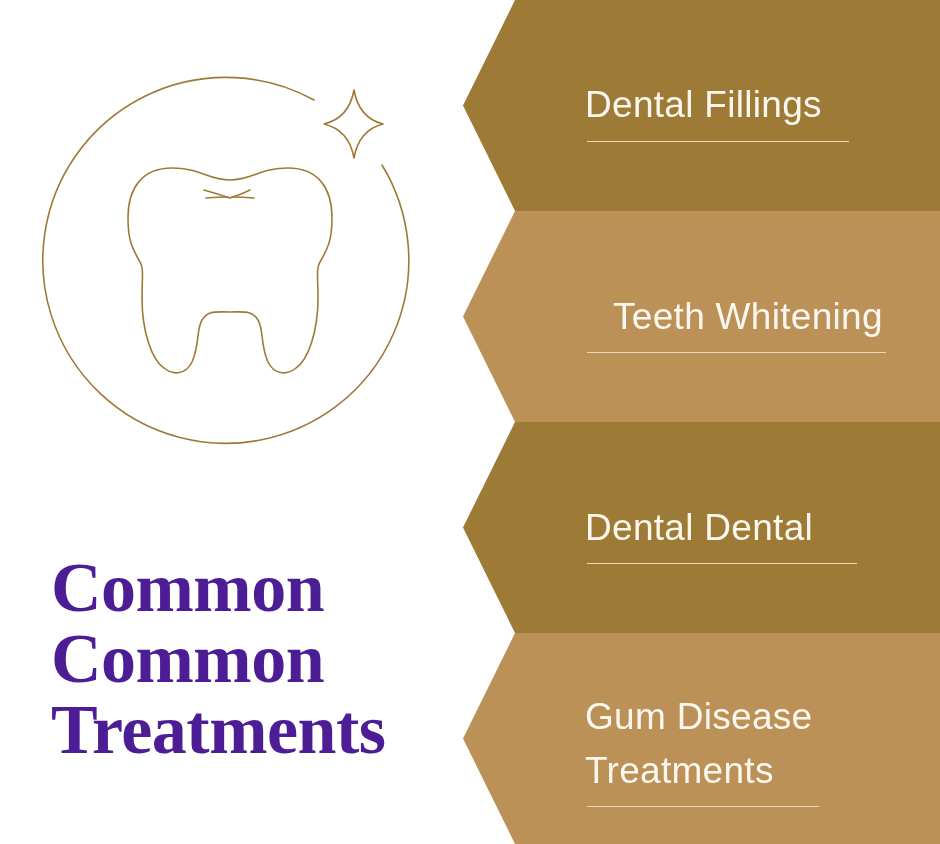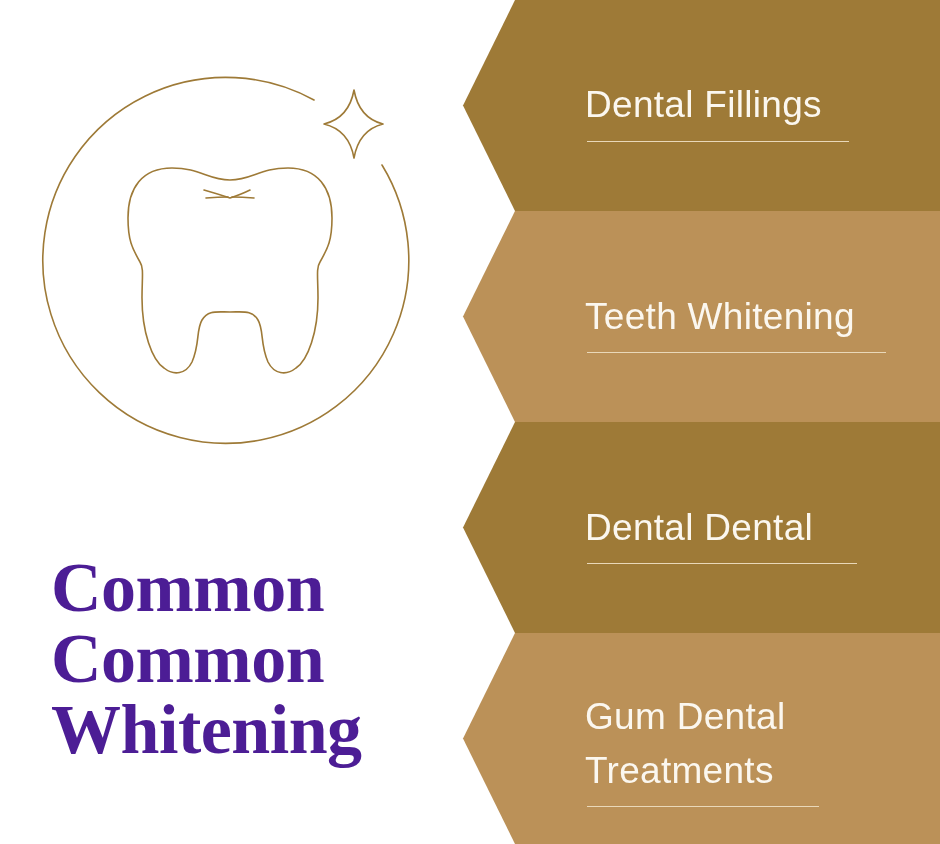--- a/index.html
+++ b/index.html
@@ -69,21 +69,21 @@
       letter-spacing: 0.3px;
     }
     .band-rule {
       position: absolute;
       left: 125px;
       height: 1px;
       background: #e9d8b9;
     }
     .band-1 .band-label { top: 78px; }
     .band-1 .band-rule  { top: 141px; width: 262px; }
-    .band-2 .band-label { top: 79px; }
+    .band-2 .band-label { top: 79px; margin-left: 28px; }
     .band-2 .band-rule  { top: 141px; width: 299px; }
     .band-3 .band-label { top: 79px; }
     .band-3 .band-rule  { top: 141px; width: 270px; }
     .band-4 .band-label { top: 57px; line-height: 54px; white-space: normal; width: 330px; }
     .band-4 .band-rule  { top: 173px; width: 232px; }
   </style>
 </head>
 <body>
 
 <div class="icon-wrap">
@@ -115,21 +115,21 @@
 
       <path d="M 164 120 Q 178 124 190 128 Q 202 124 210 120"></path>
       <path d="M 166 128 Q 178 127 188 127 M 192 127 Q 202 127 214 128"></path>
     </g>
   </svg>
 </div>
 
 <h1 class="title">
   <span>Common</span>
   <span>Common</span>
-  <span>Whitening</span>
+  <span>Treatments</span>
 </h1>
 
 <div class="bands">
 
   <div class="band band-1">
     <svg class="bg" viewBox="0 0 478 211" preserveAspectRatio="none">
       <polygon points="53,0 478,0 478,211 53,211 1,105.5" fill="#9e7a37"></polygon>
     </svg>
     <div class="band-label">Dental Fillings</div>
     <div class="band-rule"></div>
@@ -148,17 +148,17 @@
       <polygon points="53,0 478,0 478,211 53,211 1,105.5" fill="#9e7a37"></polygon>
     </svg>
     <div class="band-label">Dental Dental</div>
     <div class="band-rule"></div>
   </div>
 
   <div class="band band-4">
     <svg class="bg" viewBox="0 0 478 211" preserveAspectRatio="none">
       <polygon points="53,0 478,0 478,211 53,211 1,105.5" fill="#bb9158"></polygon>
     </svg>
-    <div class="band-label">Gum Dental Treatments</div>
+    <div class="band-label">Gum Disease Treatments</div>
     <div class="band-rule"></div>
   </div>
 
 </div>
 
 </body></html>

